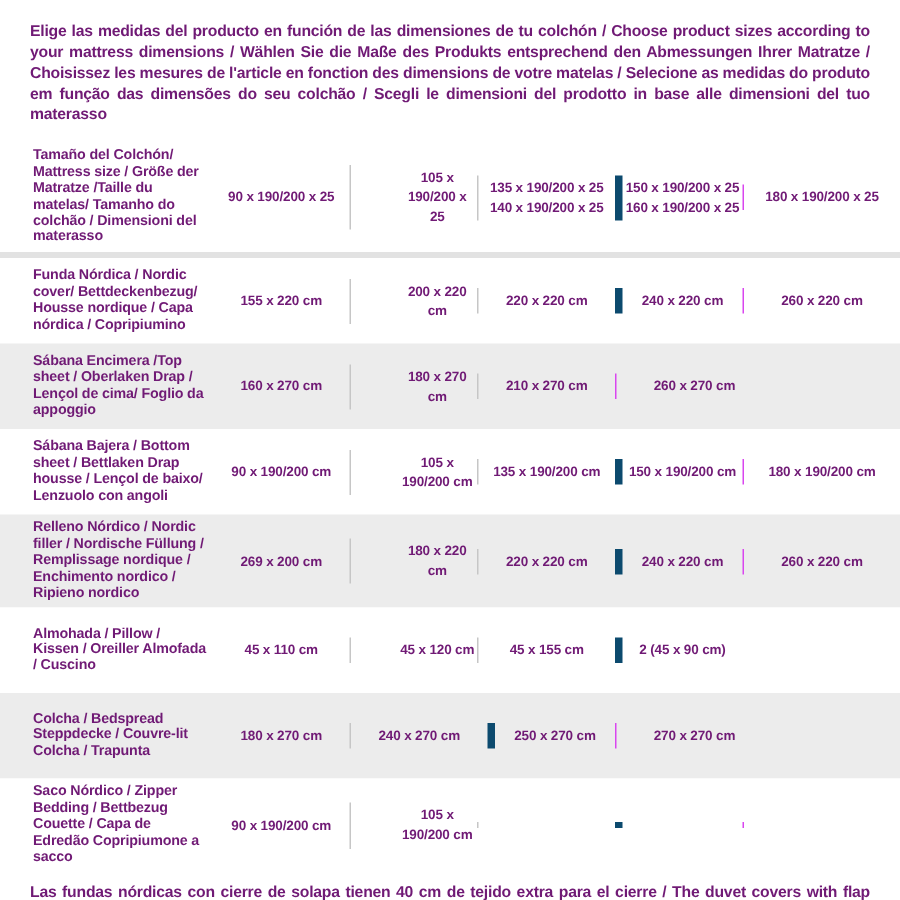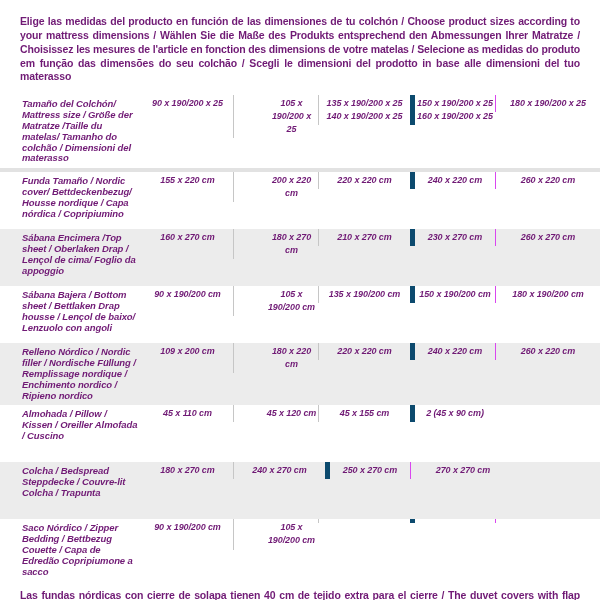--- a/index.html
+++ b/index.html
@@ -30,24 +30,23 @@
     font-size: 10.5px;
     line-height: 1.32;
     text-align: justify;
     letter-spacing: -0.15px;
   }
   .table {
     width: 600px;
   }
   .row {
     display: flex;
-    align-items: flex-start;
+    align-items: center;
     min-height: 57px;
     background: #ffffff;
-    font-style: italic;
   }
   .row.first {
     min-height: 62px;
     border-bottom: 4px solid #e2e2e2;
   }
   .row.stripe {
     background: #ececec;
   }
   .cell {
     box-sizing: border-box;
@@ -90,49 +89,48 @@
       <div class="cell val v1">90 x 190/200 x 25</div>
       <div class="cell val v2">105 x 190/200 x 25</div>
       <div class="cell val v3">135 x 190/200 x 25
 140 x 190/200 x 25</div>
       <div class="cell val v4">150 x 190/200 x 25
 160 x 190/200 x 25</div>
       <div class="cell val v5">180 x 190/200 x 25</div>
     </div>
 
     <div class="row">
-      <div class="cell lab">Funda Tamaño /  Nordic cover/ Bettdeckenbezug/ Housse nordique  / Capa nórdica / Copripiumino</div>
+      <div class="cell lab">Funda Nórdica /  Nordic cover/ Bettdeckenbezug/ Housse nordique  / Capa nórdica / Copripiumino</div>
       <div class="cell val v1">155 x 220 cm</div>
       <div class="cell val v2">200 x 220 cm</div>
       <div class="cell val v3">220 x 220 cm</div>
       <div class="cell val v4">240 x 220 cm</div>
       <div class="cell val v5">260 x 220 cm</div>
     </div>
 
     <div class="row stripe">
       <div class="cell lab">Sábana Encimera /Top sheet / Oberlaken Drap / Lençol de cima/ Foglio da appoggio</div>
       <div class="cell val v1">160 x 270 cm</div>
       <div class="cell val v2">180 x 270 cm</div>
       <div class="cell val v3">210 x 270 cm</div>
-      <div class="cell val v4">230 x 270 cm</div>
       <div class="cell val v5">260 x 270 cm</div>
     </div>
 
     <div class="row">
       <div class="cell lab">Sábana Bajera / Bottom sheet / Bettlaken Drap housse / Lençol de baixo/ Lenzuolo con angoli</div>
       <div class="cell val v1">90 x 190/200 cm</div>
       <div class="cell val v2">105 x 190/200 cm</div>
       <div class="cell val v3">135 x 190/200 cm</div>
       <div class="cell val v4">150 x 190/200 cm</div>
       <div class="cell val v5">180 x 190/200 cm</div>
     </div>
 
     <div class="row stripe">
       <div class="cell lab">Relleno Nórdico / Nordic filler / Nordische Füllung / Remplissage nordique / Enchimento nordico / Ripieno nordico</div>
-      <div class="cell val v1">109 x 200 cm</div>
+      <div class="cell val v1">269 x 200 cm</div>
       <div class="cell val v2">180 x 220 cm</div>
       <div class="cell val v3">220 x 220 cm</div>
       <div class="cell val v4">240 x 220 cm</div>
       <div class="cell val v5">260 x 220 cm</div>
     </div>
 
     <div class="row">
       <div class="cell lab">Almohada  / Pillow / Kissen / Oreiller Almofada / Cuscino</div>
       <div class="cell val v1">45 x 110 cm</div>
       <div class="cell val v2">45 x 120 cm</div>

